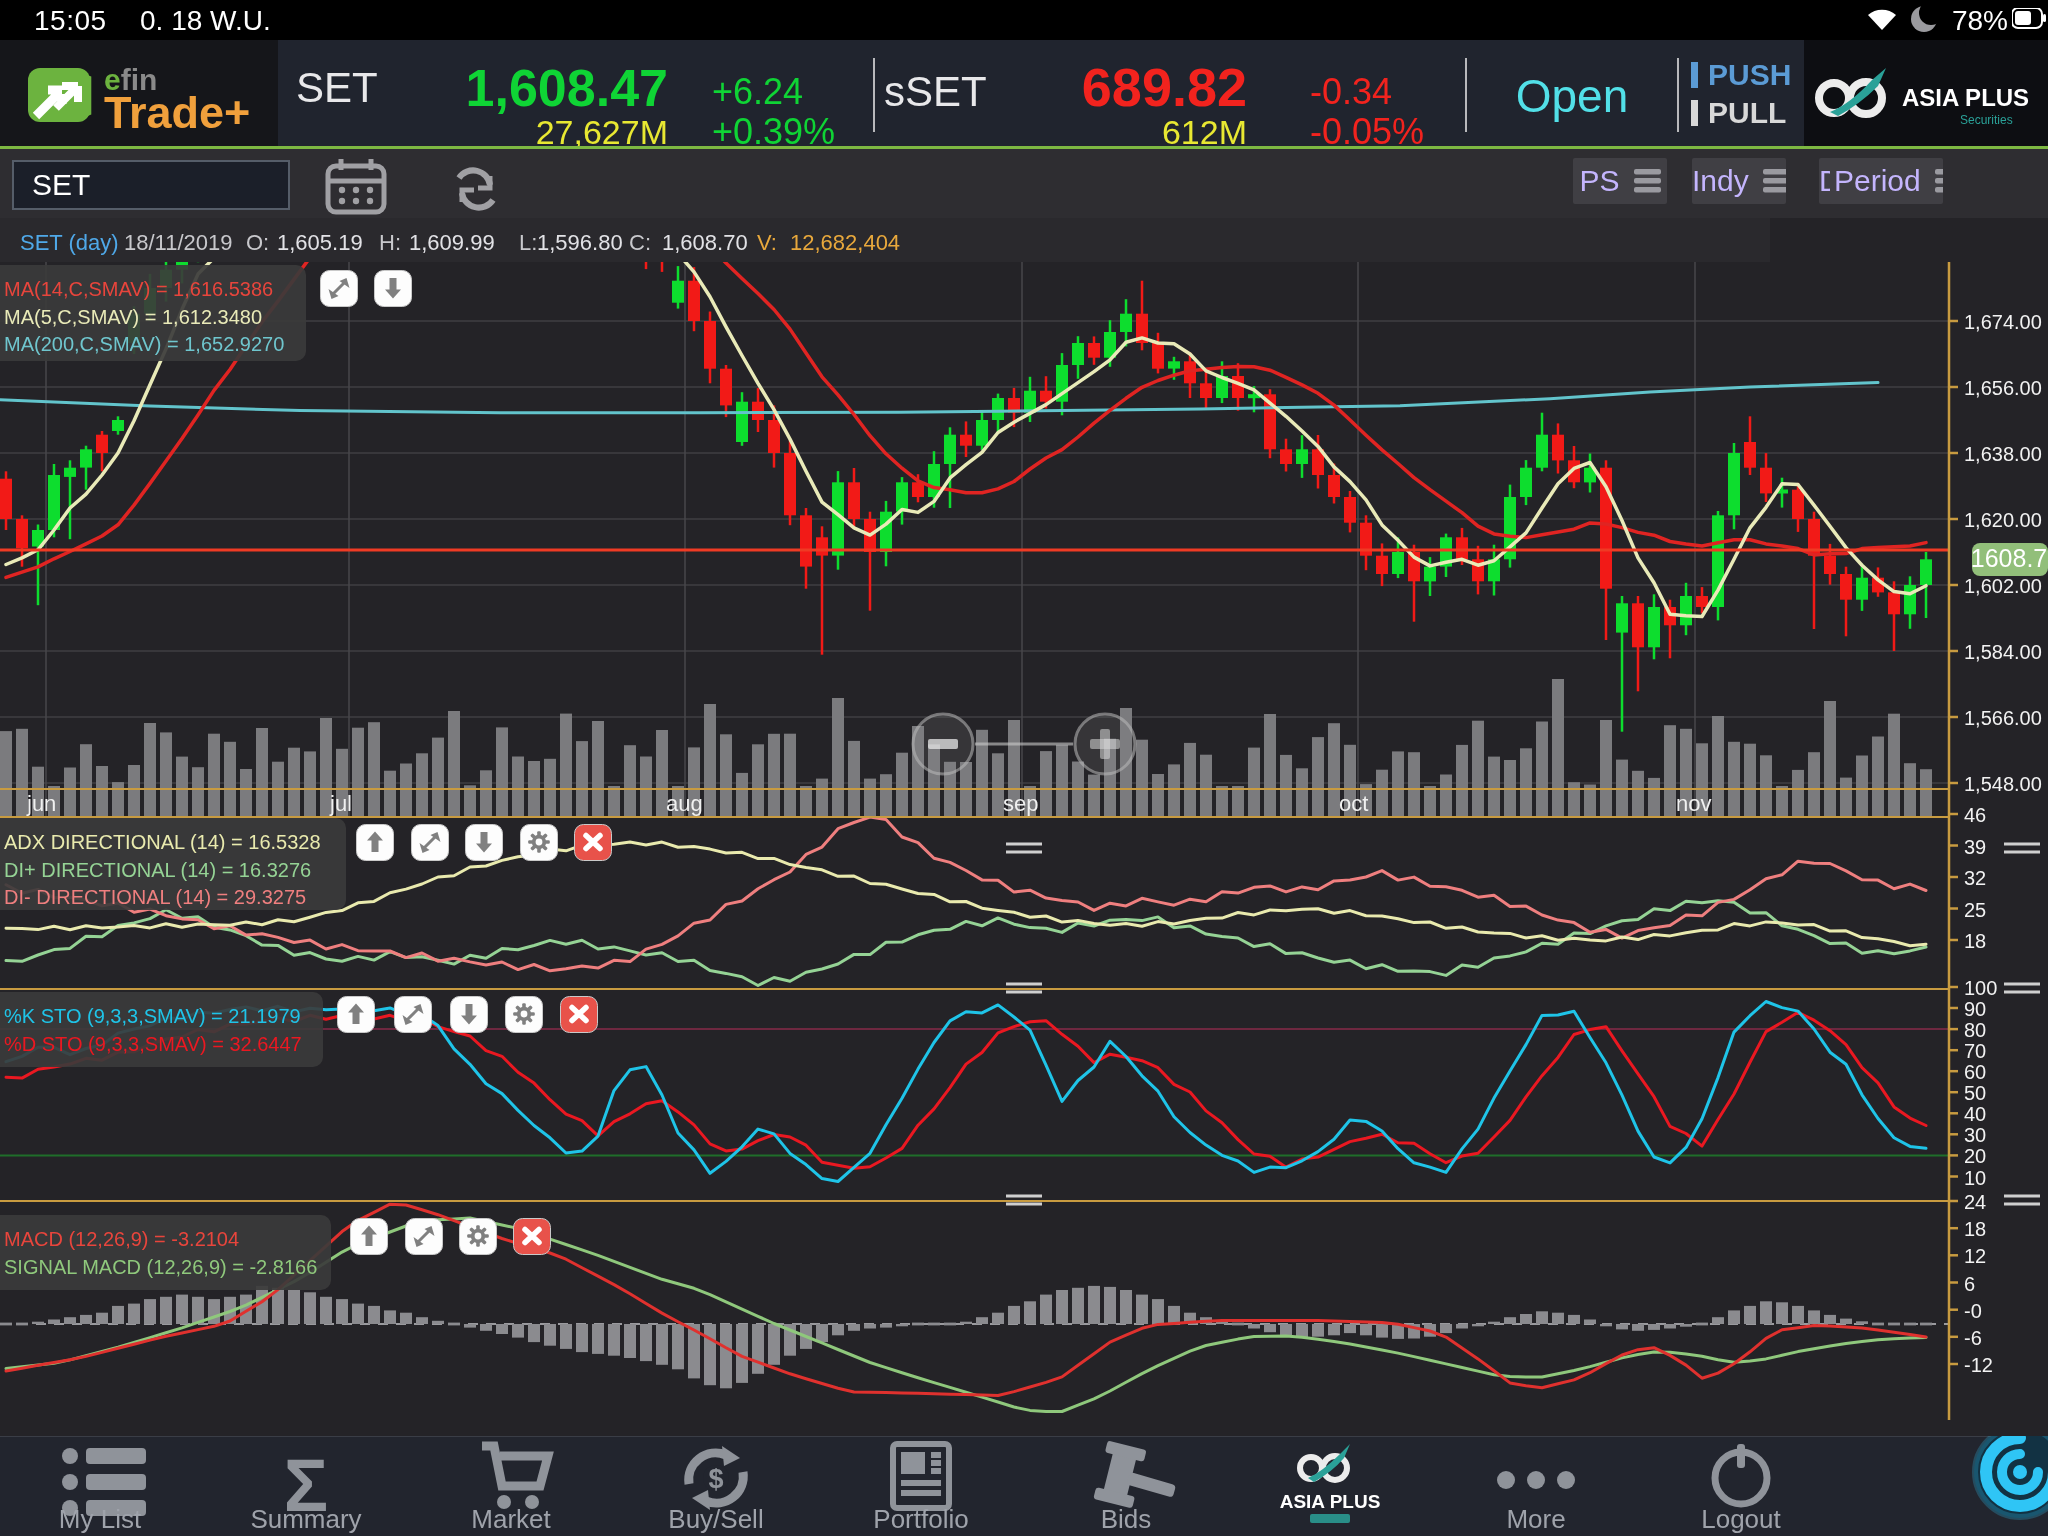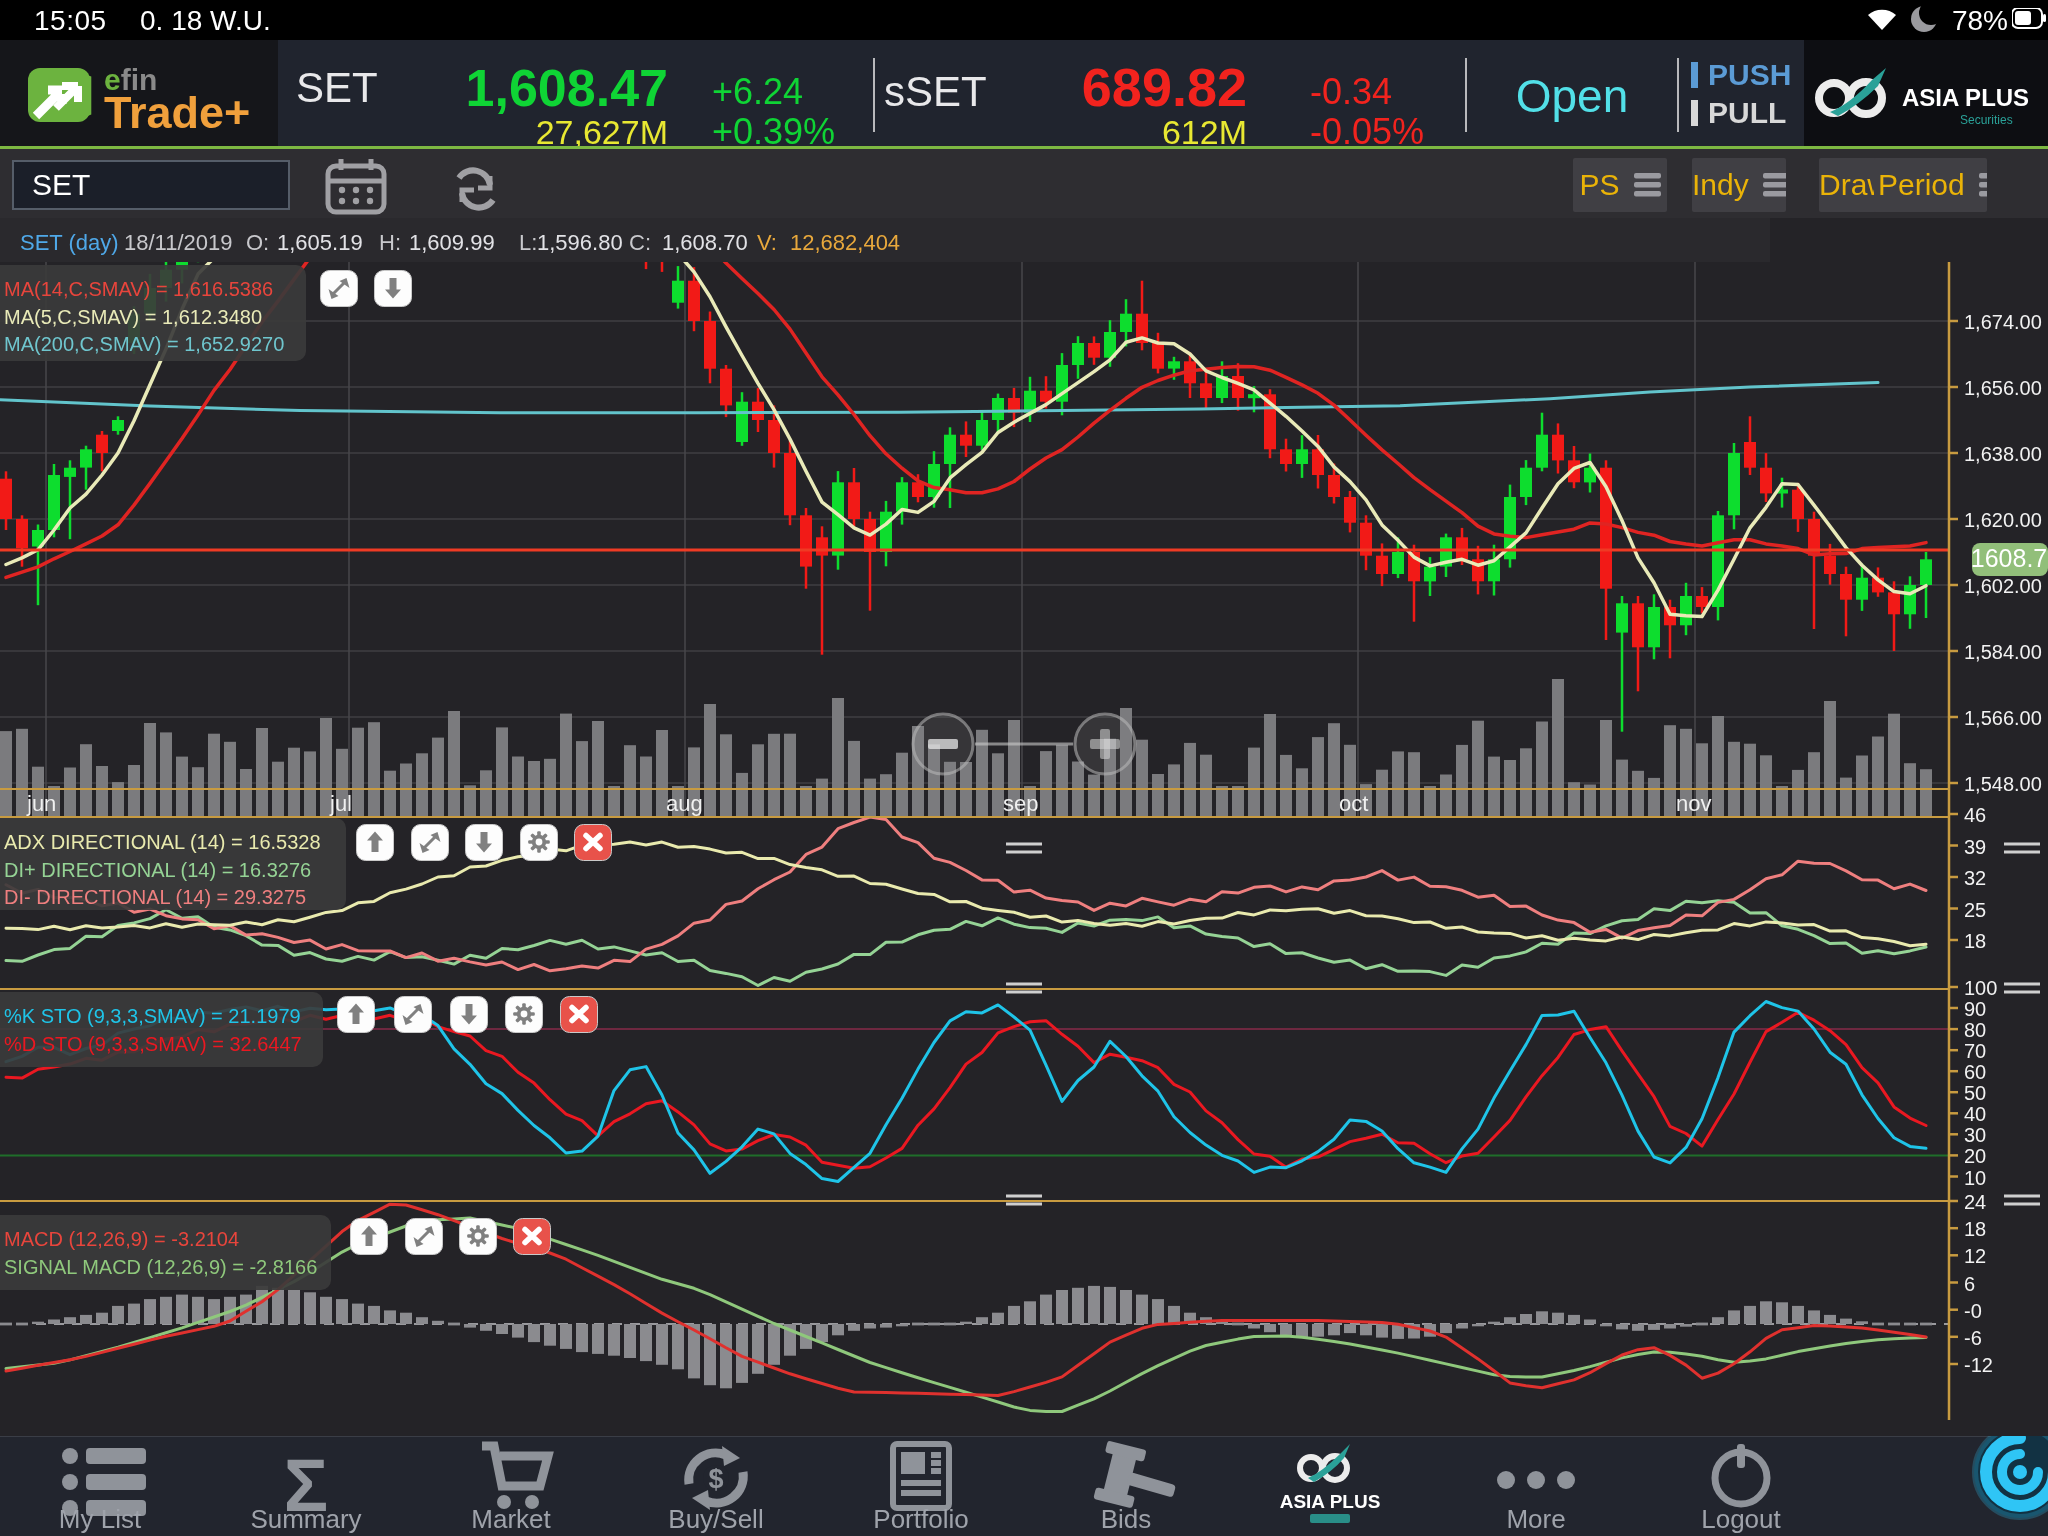--- a/index.html
+++ b/index.html
@@ -7,21 +7,21 @@
 .sb-time{position:absolute;left:34px;top:5px;font-size:28px;font-weight:400;letter-spacing:.5px}
 .sb-date{position:absolute;left:140px;top:5px;font-size:28px}
 .sb-batt{position:absolute;right:40px;top:5px;font-size:28px}
 .header{position:absolute;left:0;top:40px;width:1716px;height:106px;background:#15161a}
 .hdr-panel{position:absolute;left:278px;top:0;width:1526px;height:106px;background:#20242e}
 .hdr-logo-panel{position:absolute;left:1804px;top:0;width:244px;height:106px;background:#0d0e12}
 .greenline{position:absolute;left:0;top:146px;width:2048px;height:3px;background:#7db842}
 .toolbar{position:absolute;left:0;top:149px;width:2048px;height:69px;background:#2e2d31}
 .ohlcbar{position:absolute;left:0;top:218px;width:1770px;height:44px;background:#2a292d}
 .setinput{position:absolute;left:12px;top:160px;width:278px;height:50px;background:#1b1f29;border:2px solid #555d69;color:#fff;font-size:30px;line-height:46px;padding-left:18px}
-.tbtn{position:absolute;top:158px;height:54px;background:#403f44;border-radius:2px;color:#eab308;font-size:30px;display:flex;align-items:center;justify-content:center;gap:14px}
+.tbtn{position:absolute;top:158px;height:46px;background:#403f44;border-radius:2px;color:#c4b5fd;font-size:30px;display:flex;align-items:center;justify-content:center;gap:14px}
 .navbar{position:absolute;left:0;top:1436px;width:2048px;height:100px;background:#22252e;border-top:1px solid #3a3d46}
 </style></head><body>
 <div id="root">
 <div class="statusbar">
  <div class="sb-time">15:05</div>
  <div class="sb-date">0. 18 W.U.</div>
  <svg style="position:absolute;right:104px;top:2px" width="200" height="36">
    <g fill="#fff">
           <path d="M138 28 L124 13 A21 21 0 0 1 152 13 Z"></path>
         </g>
@@ -134,21 +134,21 @@
           <rect y="18" width="27" height="5.5" rx="2"></rect>
         </g>
       </svg></div>
 <div class="tbtn" style="left:1819px;width:95px">Draw<svg width="27" height="24">
         <g fill="#9a9aa0">
           <rect y="0" width="27" height="5.5" rx="2"></rect>
           <rect y="9" width="27" height="5.5" rx="2"></rect>
           <rect y="18" width="27" height="5.5" rx="2"></rect>
         </g>
       </svg></div>
-<div class="tbtn" style="left:1874px;width:113px;justify-content:center;padding-left:4px">Period<svg width="27" height="24">
+<div class="tbtn" style="left:1830px;width:113px;justify-content:center;padding-left:4px">Period<svg width="27" height="24">
         <g fill="#9a9aa0">
           <rect y="0" width="27" height="5.5" rx="2"></rect>
           <rect y="9" width="27" height="5.5" rx="2"></rect>
           <rect y="18" width="27" height="5.5" rx="2"></rect>
         </g>
       </svg></div>
 <svg width="2048" height="1536" viewBox="0 0 2048 1536" font-family="Liberation Sans, sans-serif" style="position:absolute;left:0;top:0">
       <defs>
         <clipPath id="cpm">
           <rect x="0" y="262" width="1949" height="554"></rect>

